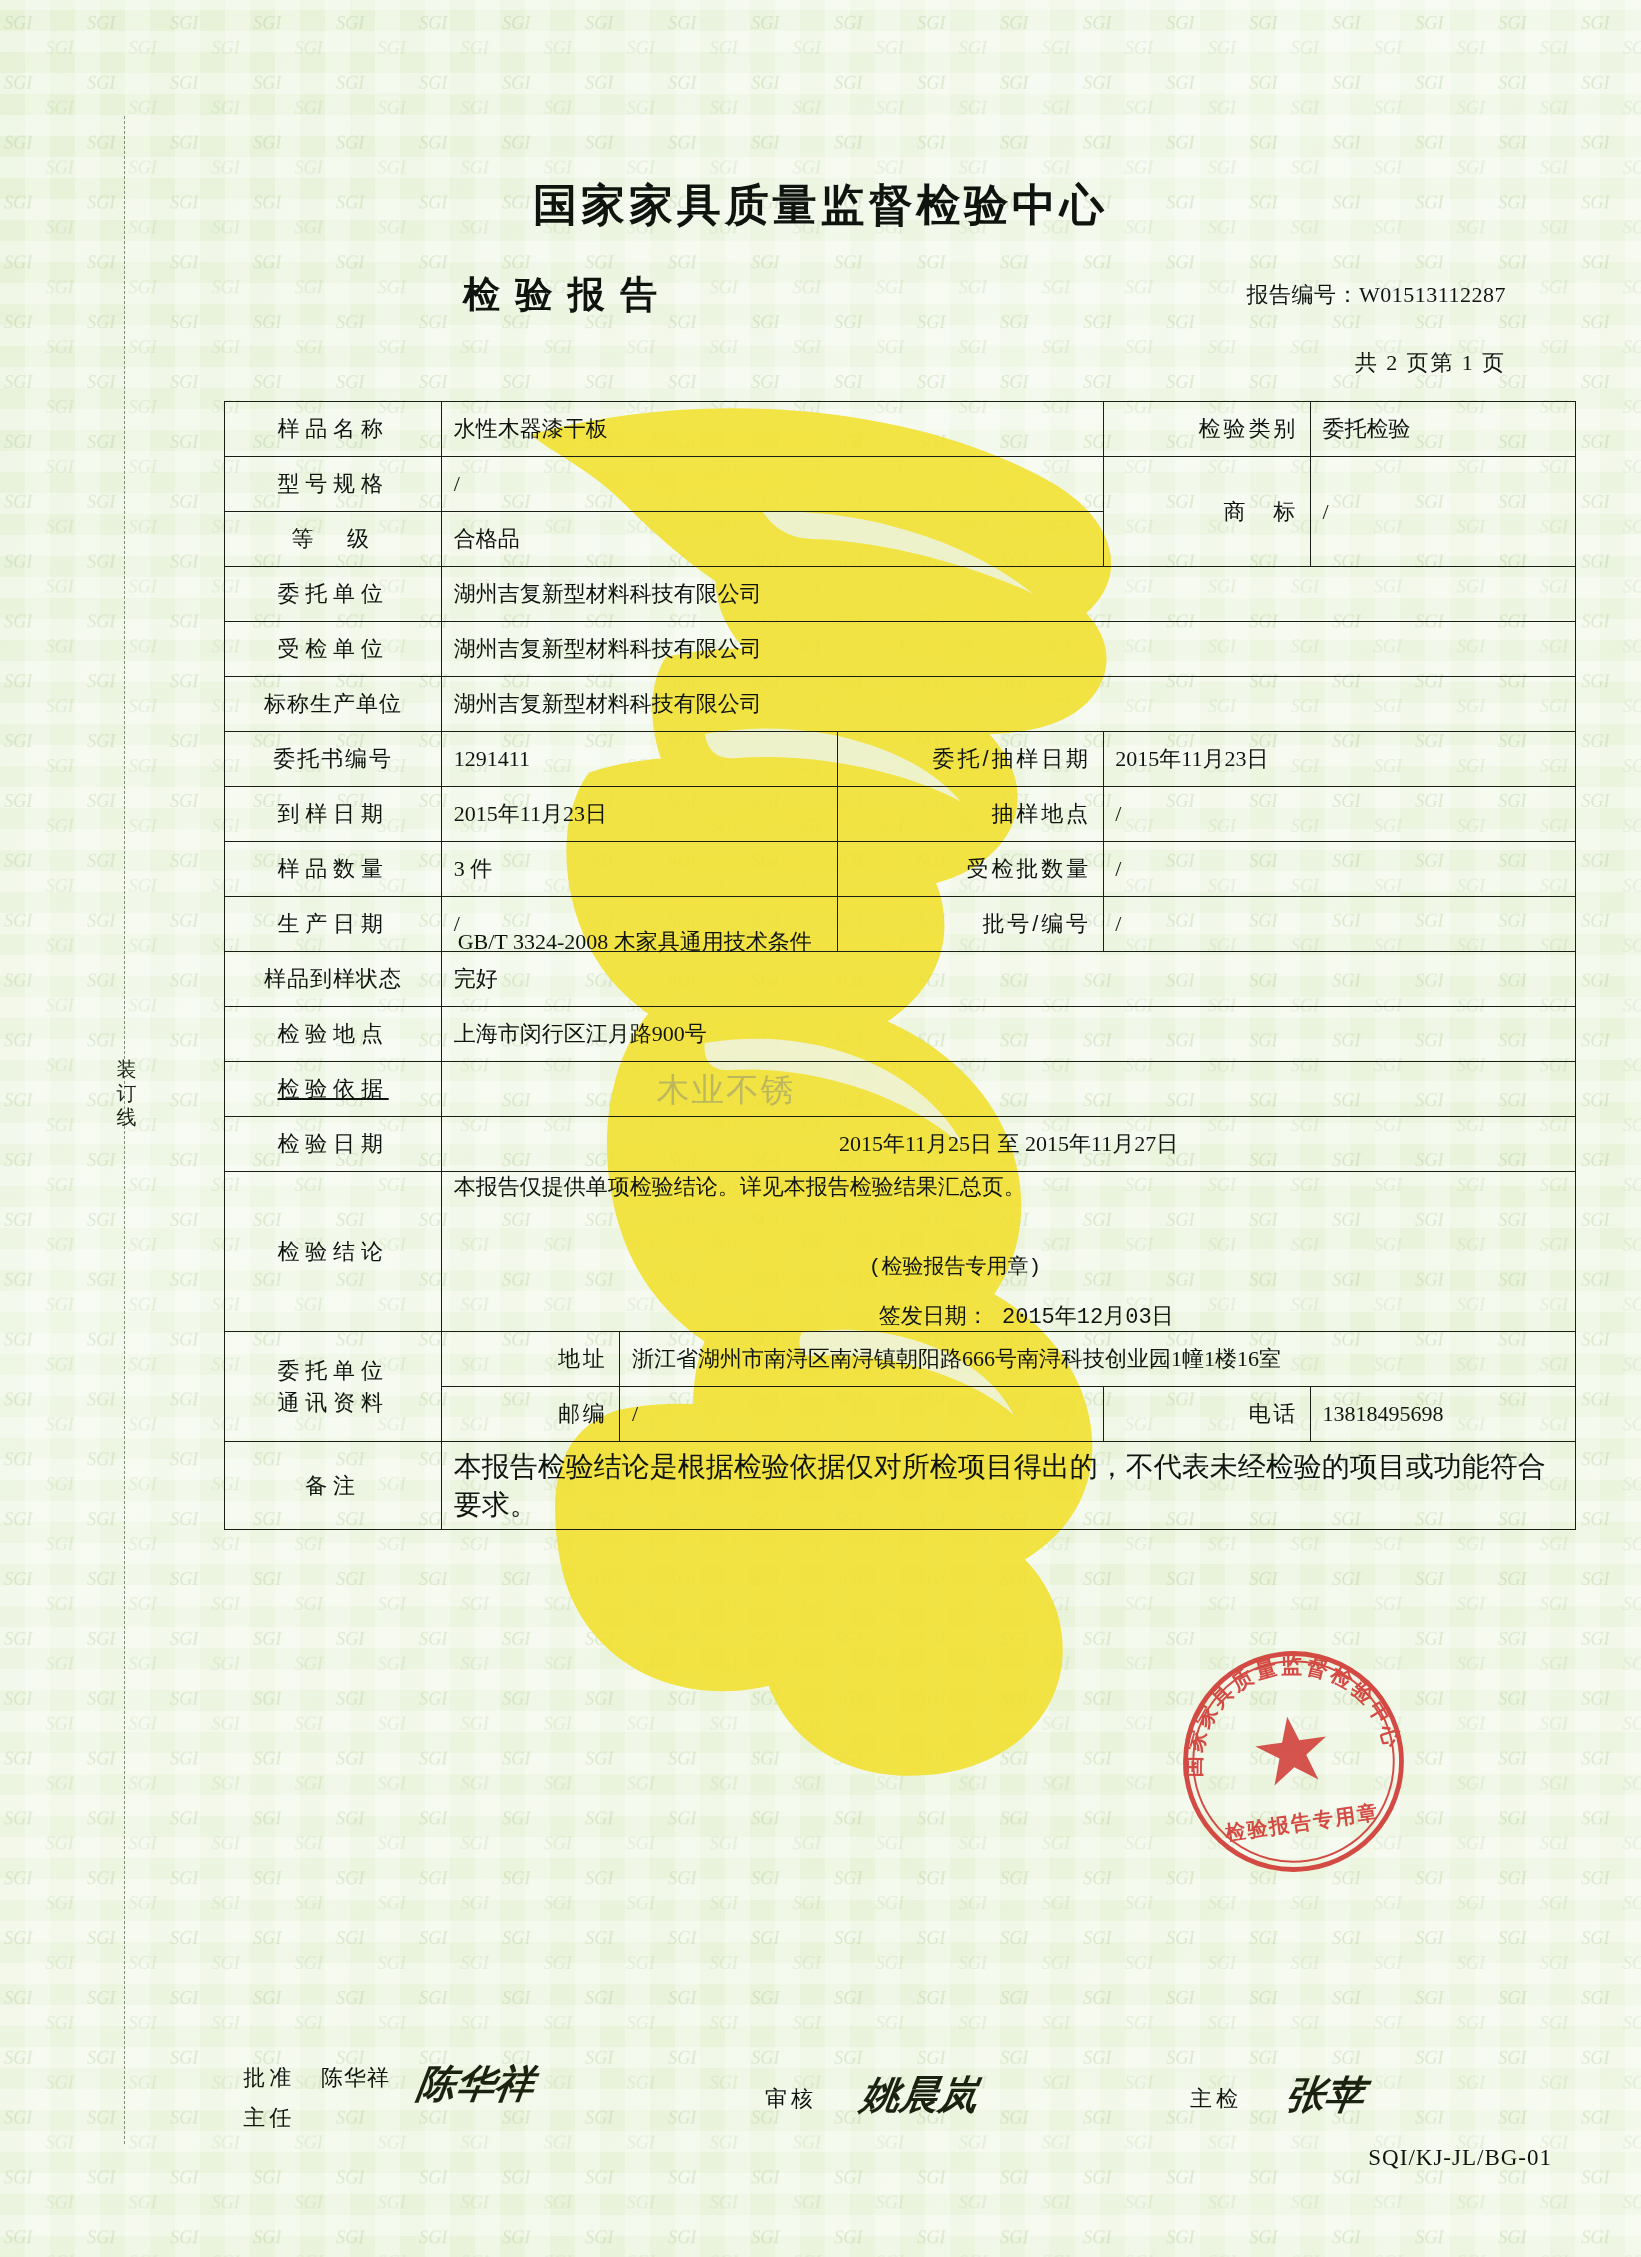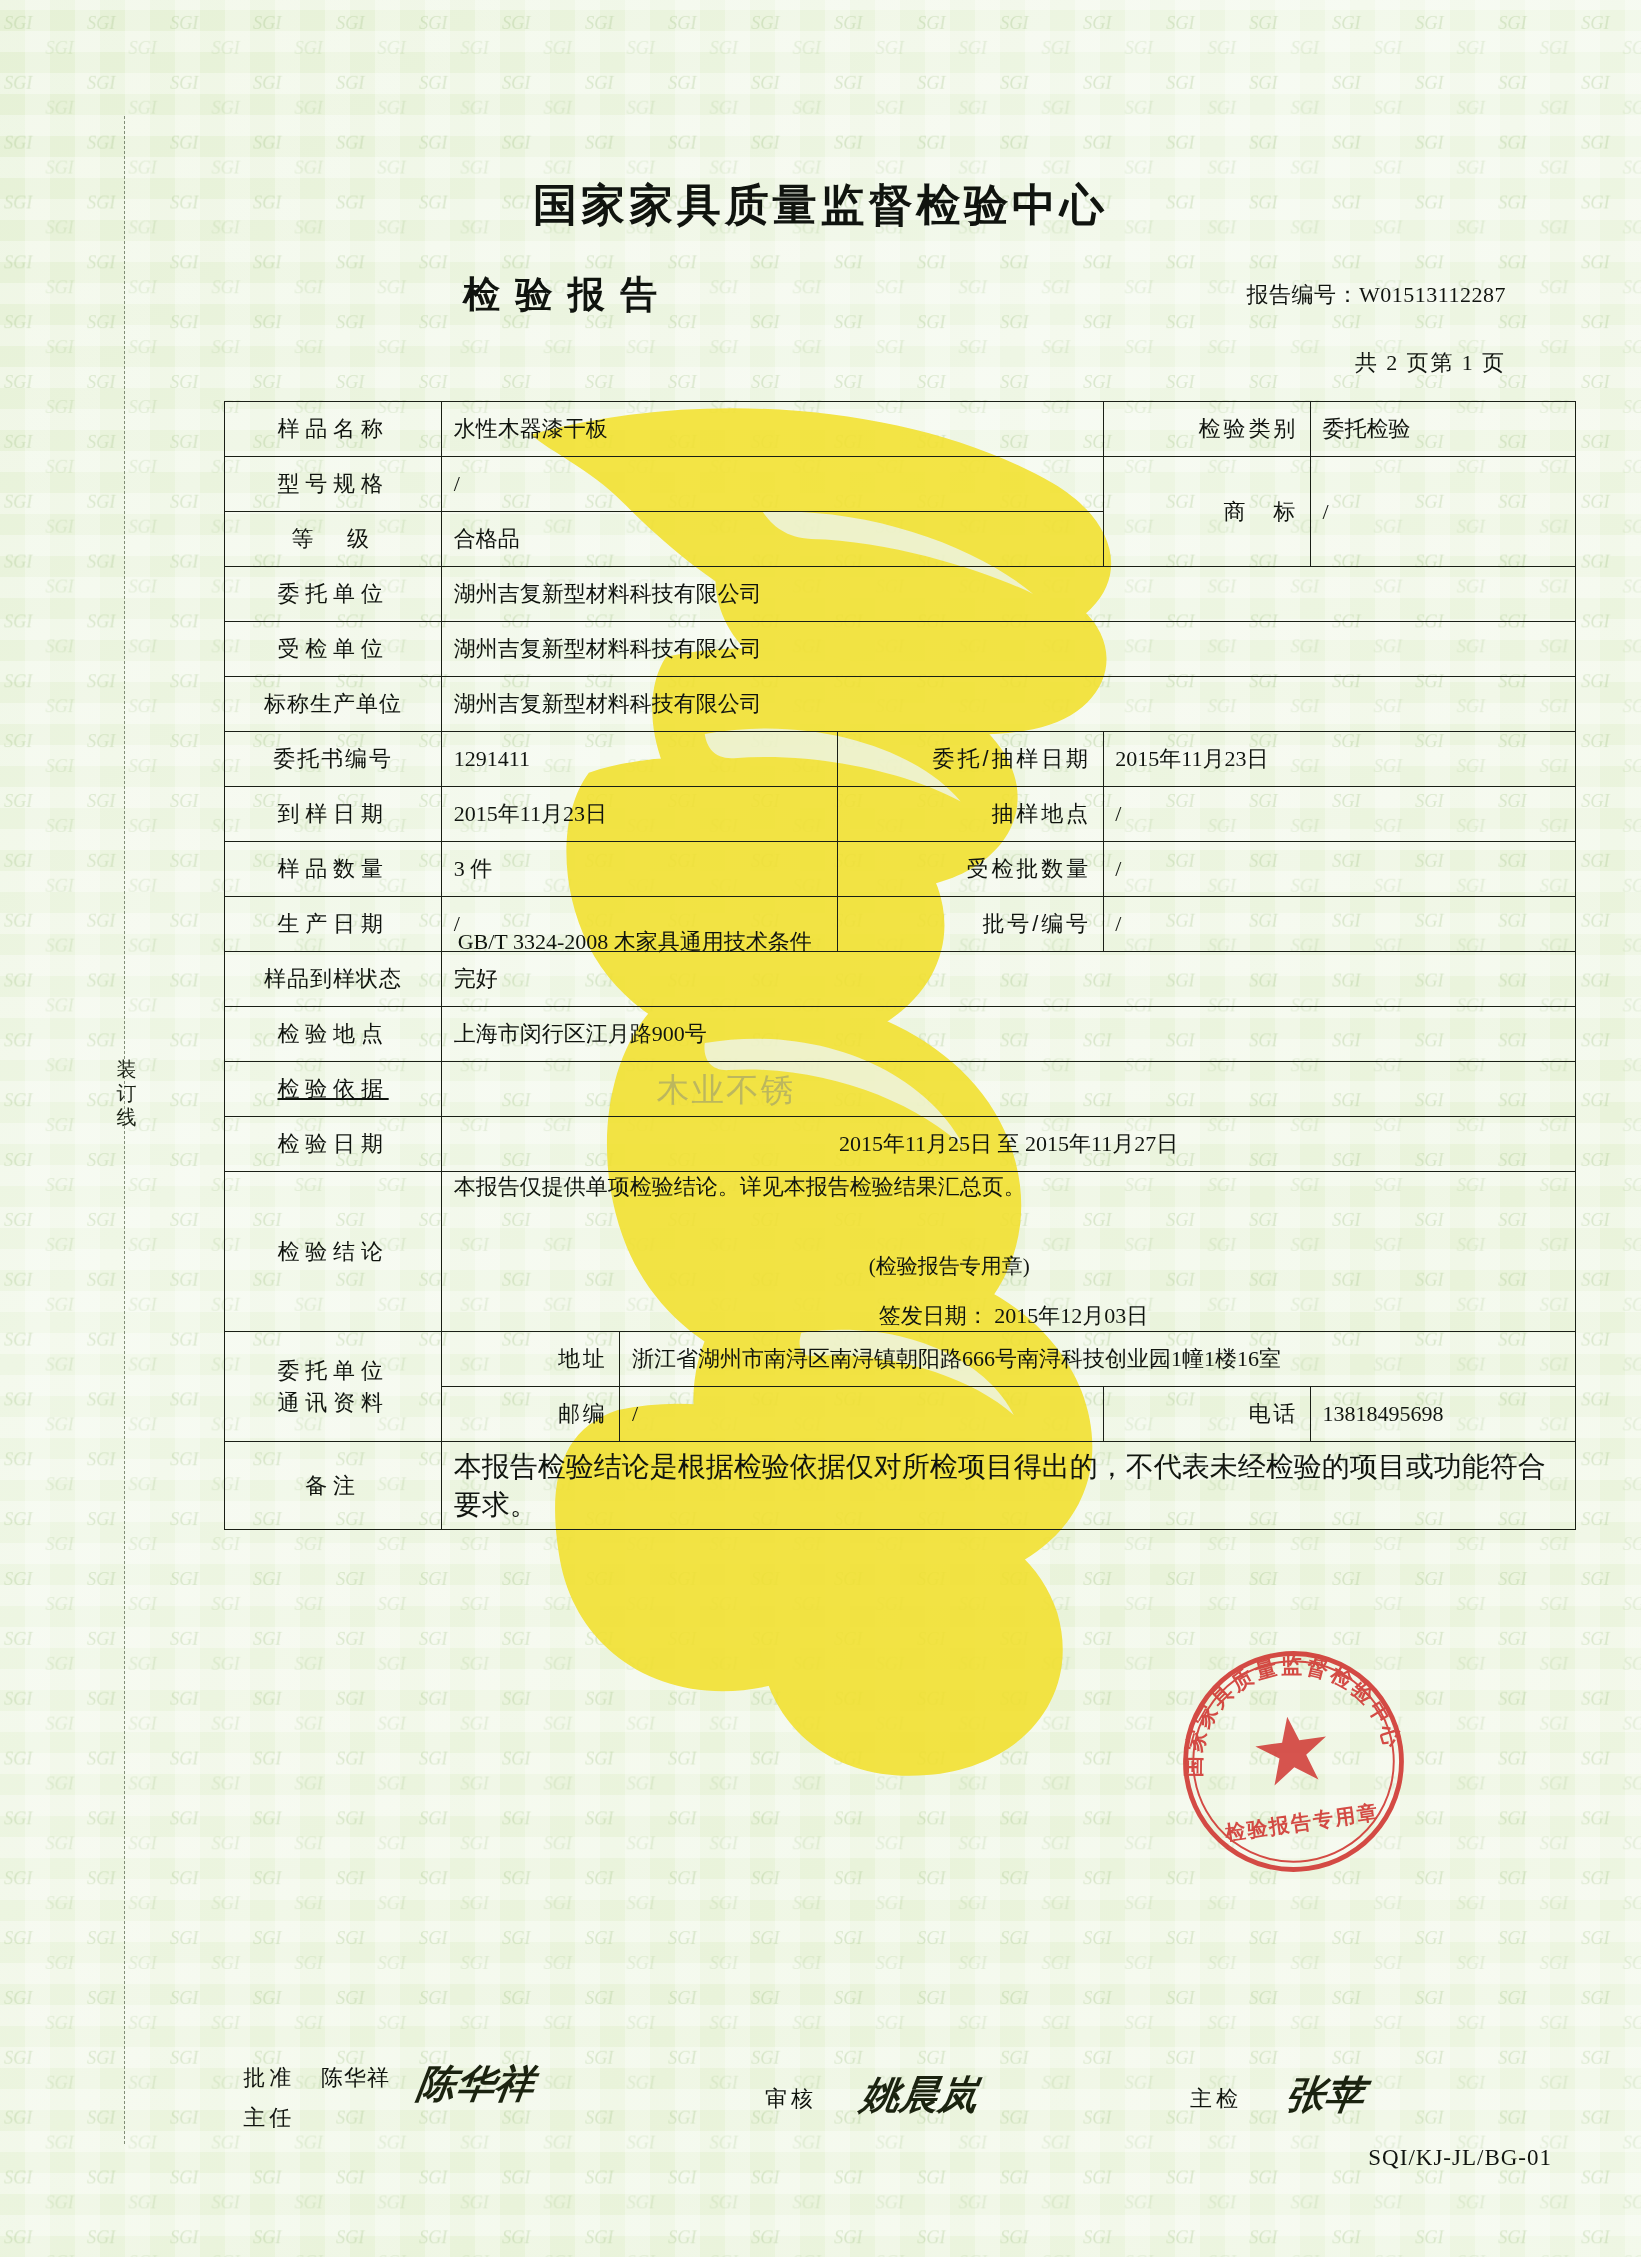--- a/index.html
+++ b/index.html
@@ -87,21 +87,21 @@
     font-family:"Liberation Sans","DejaVu Sans",sans-serif;
   }
   td.lbl2{
     text-align:right;letter-spacing:2.9px;white-space:nowrap;
     font-family:"Liberation Sans","DejaVu Sans",sans-serif;
   }
   td.val{text-align:left;padding-left:15.4px;}
   td.val.center{text-align:center;}
   .tall-basis{height:406px;vertical-align:middle;text-decoration:underline;}
   .basis-val{vertical-align:middle;}
-  .conclusion-cell{height:193px;vertical-align:top;padding-top:21px;position:relative;}
+  .conclusion-cell{height:193px;vertical-align:top;padding-top:21px;position:relative;font-family:Liberation Mono, monospace;}
   .conc-line1{font-size:22px;}
   .conc-line2{font-size:21px;margin-top:50px;margin-left:415px;}
   .conc-line3{font-size:22px;margin-top:21px;margin-left:425px;}
   .twoline{line-height:1.45;}
 
   
   #stamp{
     position:absolute;left:1173px;top:1641px;width:241px;height:241px;
     pointer-events:none;opacity:.88;
   }

